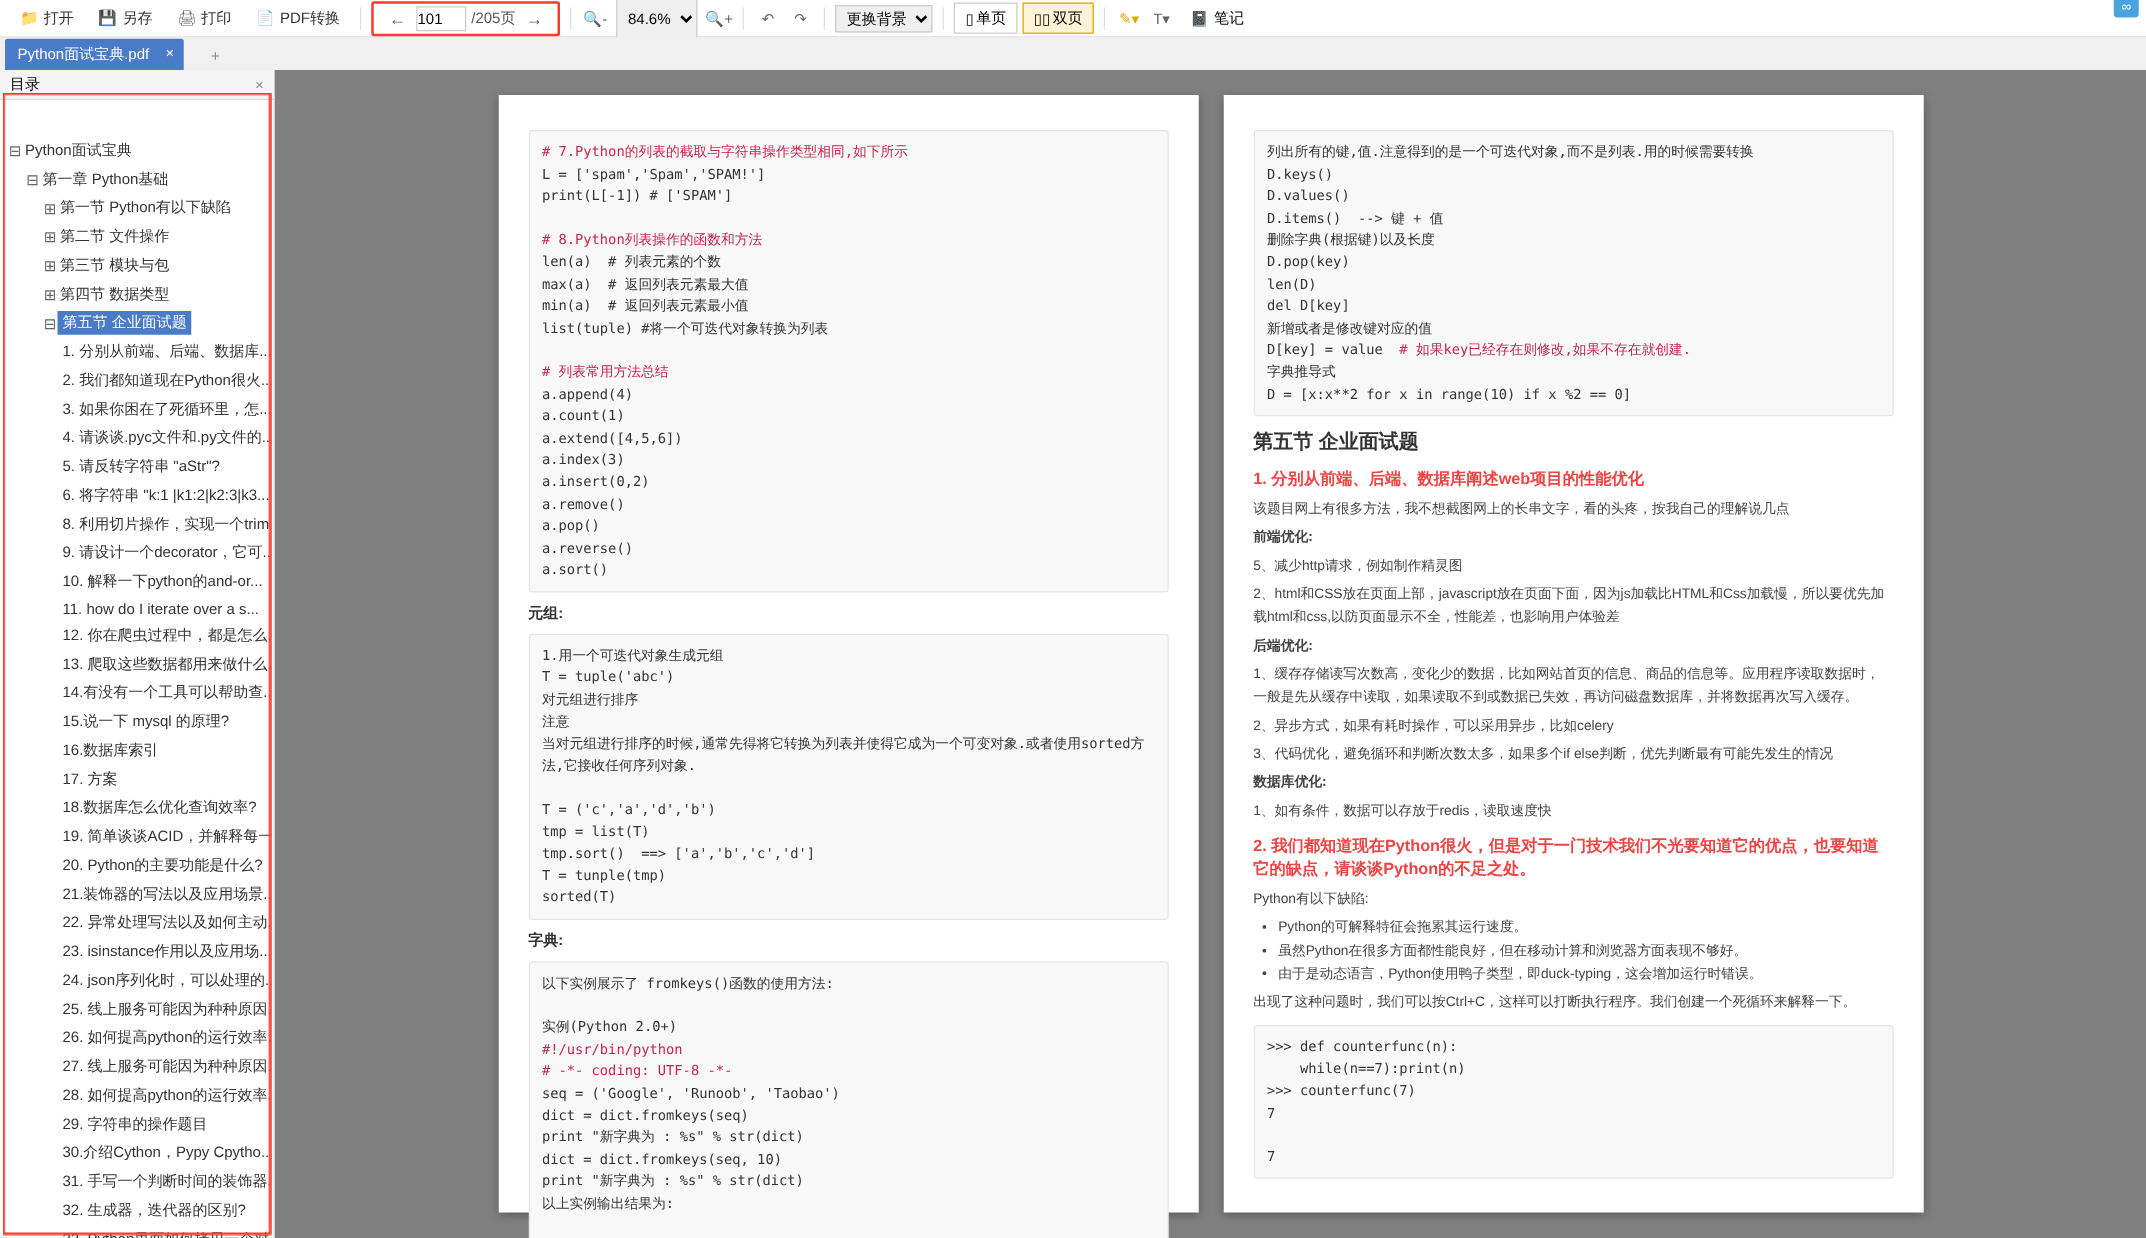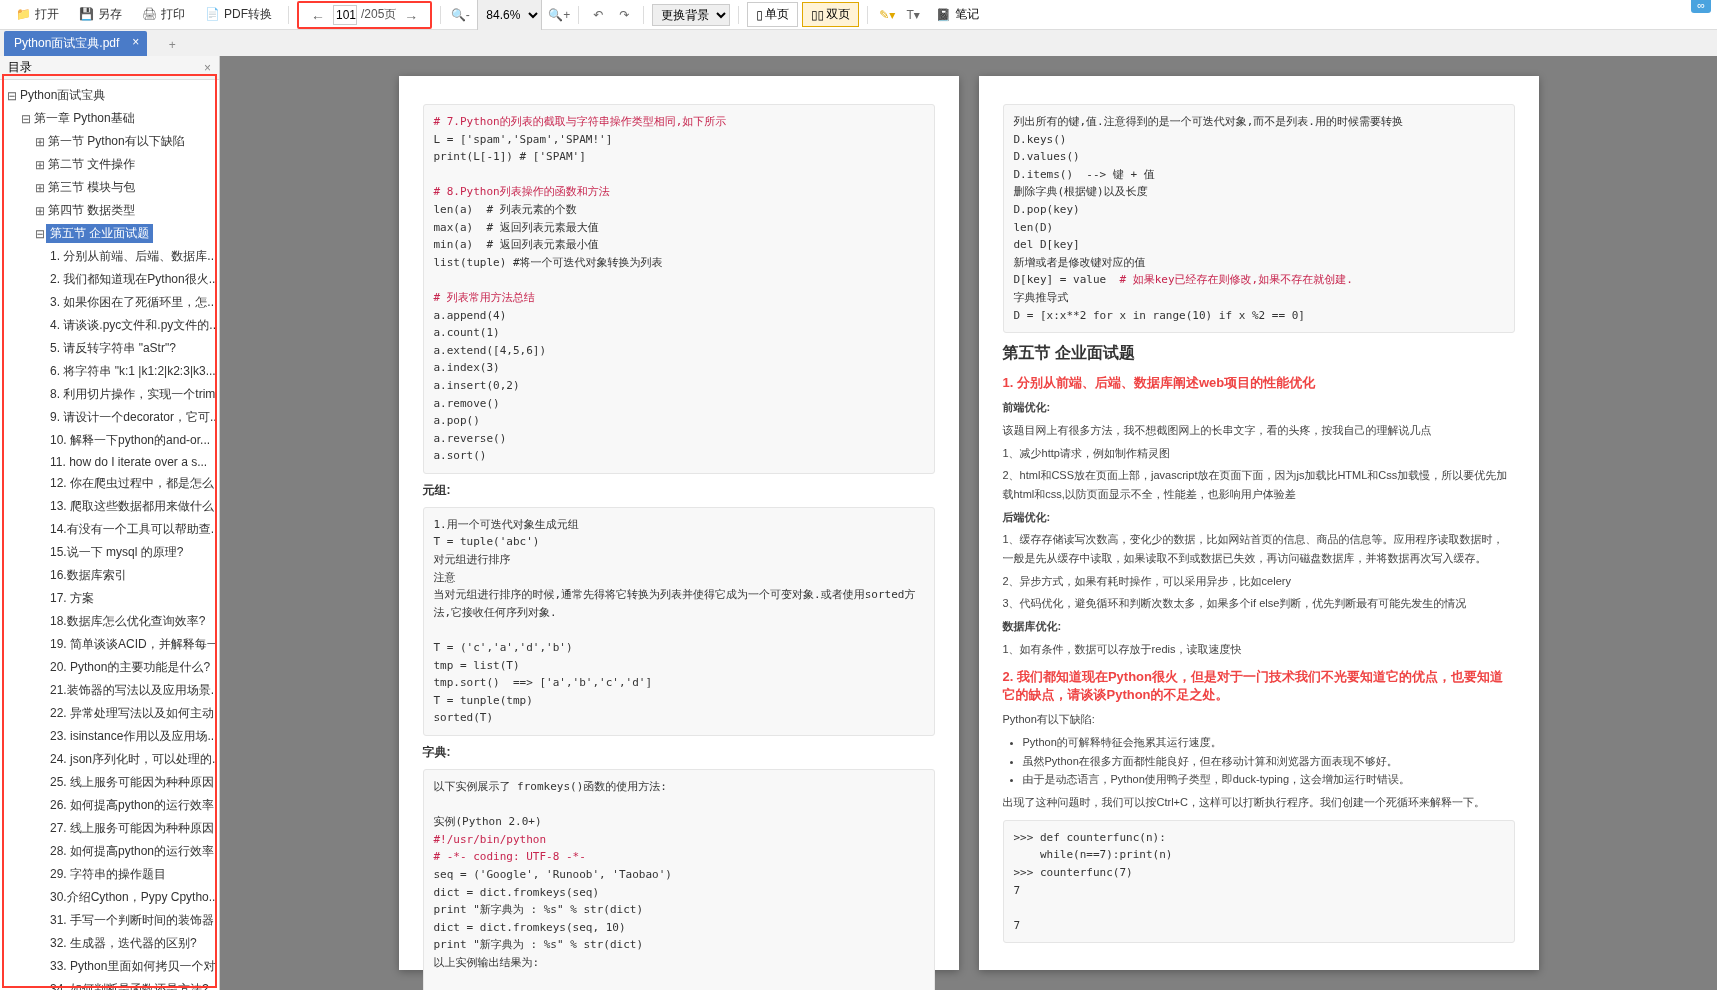--- a/index.html
+++ b/index.html
@@ -3,35 +3,35 @@
 <meta charset="utf-8">
 <style>
 * { margin:0; padding:0; box-sizing:border-box; }
 body { font-family:"Microsoft YaHei",Arial,sans-serif; font-size:12px; background:#e8e8e8; overflow:hidden; }
 .toolbar { height:30px; background:#fff; border-bottom:1px solid #ddd; display:flex; align-items:center; padding:0 8px; gap:4px; }
 .tb-btn { padding:3px 8px; cursor:pointer; color:#333; display:flex; align-items:center; gap:3px; }
 .tb-icon { display:inline-block; width:16px; height:16px; color:#666; }
 .tb-sep { width:1px; height:18px; background:#ddd; margin:0 4px; }
 .page-nav { display:flex; align-items:center; gap:4px; border:2px solid #ff3b30; padding:2px 8px; border-radius:2px; }
 .page-arrow { cursor:pointer; padding:0 4px; color:#666; font-size:14px; }
-.page-input { width:24px; text-align:right; border:1px solid #ccc; height:20px; font-size:12px; }
+.page-input { width:40px; text-align:left; border:1px solid #ccc; height:20px; font-size:12px; }
 .page-total { color:#555; }
 .zoom-area { display:flex; align-items:center; gap:6px; }
 .zoom-btn { width:22px; height:22px; cursor:pointer; display:flex; align-items:center; justify-content:center; color:#666; }
 .zoom-select { border:1px solid #ccc; height:36px; padding:0 4px; font-size:12px; }
 .bg-select { border:1px solid #ccc; height:22px; padding:0 4px; font-size:12px; }
 .view-btn { padding:3px 8px; border:1px solid #ccc; cursor:pointer; display:flex; align-items:center; gap:2px; }
 .view-btn.active { background:#fff3d6; border-color:#e0a800; }
 .note-btn { display:flex; align-items:center; gap:4px; padding:3px 8px; cursor:pointer; }
 .tabs { height:26px; background:#f0f0f0; display:flex; align-items:flex-end; padding-left:4px; position:relative;gap:10px; }
 .tab { background:#4a7bc8; color:#fff; padding:4px 28px 4px 10px; border-radius:2px 2px 0 0; position:relative; font-size:12px; }
 .tab-close { position:absolute; right:8px; top:4px; cursor:pointer; }
 .tab-add { width:22px; height:22px; display:flex; align-items:center; justify-content:center; cursor:pointer; color:#888; margin-left:4px; }
 .main { display:flex; height:calc(100vh - 56px); }
-.sidebar { width:220px; background:#fff; border-right:1px solid #ccc; display:flex; flex-direction:column; position:relative; }
+.sidebar { width:220px; background:#fff; border-right:1px solid #ccc; display:flex; flex-direction:column; position:relative;gap:25px; }
 .sidebar-border { position:absolute; border:2px solid #ff3b30; pointer-events:none; left:2px; top:18px; right:2px; bottom:2px; }
 .side-header { padding:3px 8px; background:#f5f5f5; border-bottom:1px solid #ddd; display:flex; justify-content:space-between; align-items:center; }
 .side-close { cursor:pointer; color:#888; }
 .tree { flex:1; overflow-y:auto; overflow-x:hidden; padding:4px 2px; font-size:12px; }
 .tree-item { padding:2px 0 2px 4px; cursor:pointer; white-space:nowrap; overflow:hidden; text-overflow:ellipsis; color:#333; display:flex; align-items:center; }
 .tree-toggle { display:inline-block; width:12px; text-align:center; color:#666; cursor:pointer; }
 .tree-item.l0 { padding-left:4px; }
 .tree-item.l1 { padding-left:18px; }
 .tree-item.l2 { padding-left:32px; }
 .tree-item.l3 { padding-left:46px; }
@@ -317,23 +317,23 @@
 <span>删除字典(根据键)以及长度</span>
 <span>D.pop(key)</span>
 <span>len(D)</span>
 <span>del D[key]</span>
 <span>新增或者是修改键对应的值</span>
 <span>D[key] = value  </span><span class="cmt-red"># 如果key已经存在则修改,如果不存在就创建.</span>
 <span>字典推导式</span>
 <span>D = [x:x**2 for x in range(10) if x %2 == 0]</span></div>
       <div class="h5">第五节 企业面试题</div>
       <div class="h6">1. 分别从前端、后端、数据库阐述web项目的性能优化</div>
+      <div class="para">该题目网上有很多方法，我不想截图网上的长串文字，看的头疼，按我自己的理解说几点</div>
       <div class="para"><b>前端优化:</b></div>
-      <div class="para">该题目网上有很多方法，我不想截图网上的长串文字，看的头疼，按我自己的理解说几点</div>
-      <div class="para">1、减少http请求，例如制作精灵图</div>
+      <div class="para">5、减少http请求，例如制作精灵图</div>
       <div class="para">2、html和CSS放在页面上部，javascript放在页面下面，因为js加载比HTML和Css加载慢，所以要优先加载html和css,以防页面显示不全，性能差，也影响用户体验差</div>
       <div class="para"><b>后端优化:</b></div>
       <div class="para">1、缓存存储读写次数高，变化少的数据，比如网站首页的信息、商品的信息等。应用程序读取数据时，一般是先从缓存中读取，如果读取不到或数据已失效，再访问磁盘数据库，并将数据再次写入缓存。</div>
       <div class="para">2、异步方式，如果有耗时操作，可以采用异步，比如celery</div>
       <div class="para">3、代码优化，避免循环和判断次数太多，如果多个if else判断，优先判断最有可能先发生的情况</div>
       <div class="para"><b>数据库优化:</b></div>
       <div class="para">1、如有条件，数据可以存放于redis，读取速度快</div>
       <div class="h6">2. 我们都知道现在Python很火，但是对于一门技术我们不光要知道它的优点，也要知道它的缺点，请谈谈Python的不足之处。</div>
       <div class="para">Python有以下缺陷:</div>
       <ul class="bul">

